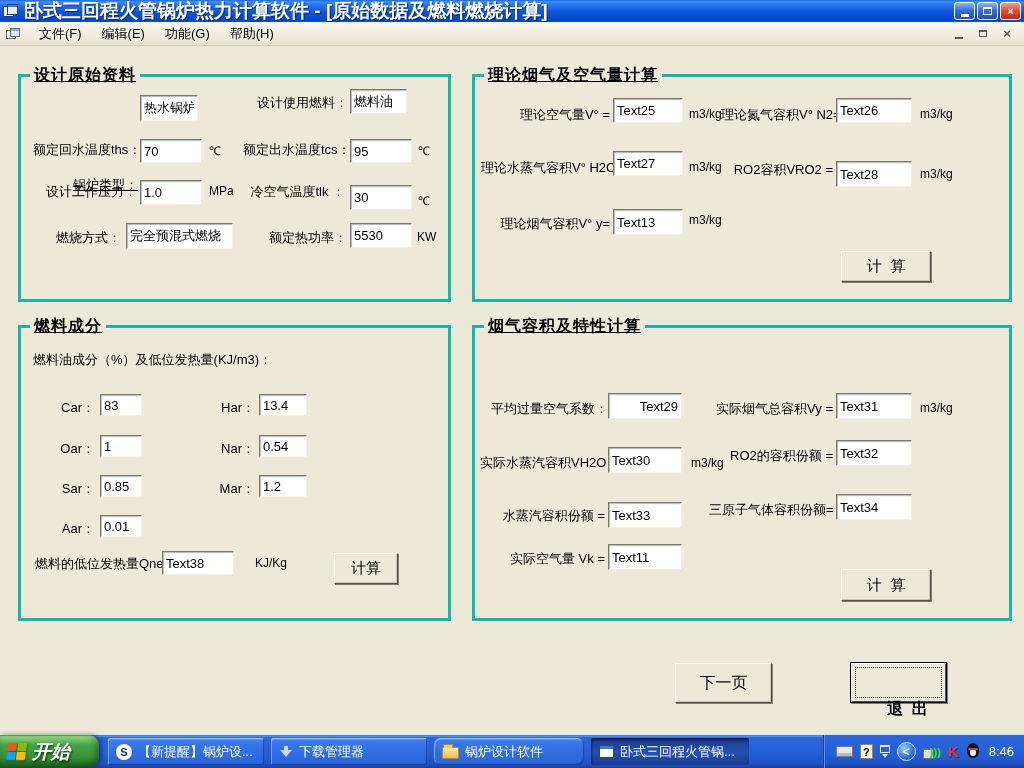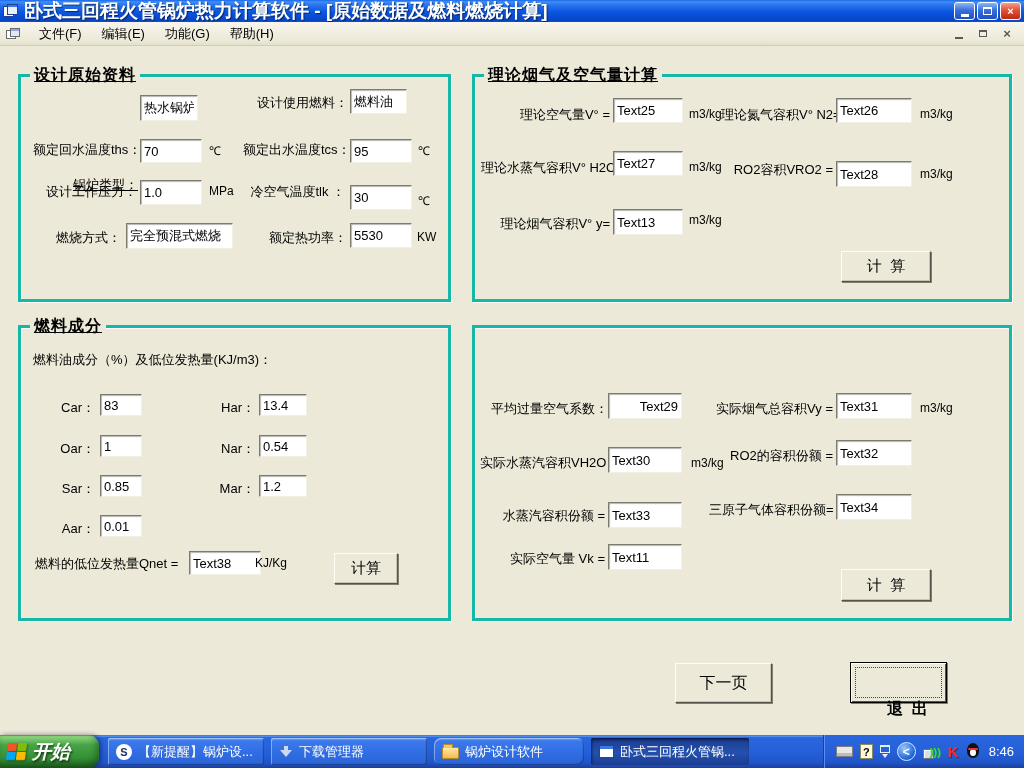--- a/index.html
+++ b/index.html
@@ -244,27 +244,28 @@
 
     <span class="lbl r" style="left:34px; top:152px; width:40px;">Sar：</span>
     <input class="tb" style="left: 79px; top: 147px; width: 42px; height: 22px;" value="0.85">
     <span class="lbl r" style="left:194px; top:152px; width:40px;">Mar：</span>
     <input class="tb" style="left: 238px; top: 147px; width: 48px; height: 22px;" value="1.2">
 
     <span class="lbl r" style="left:34px; top:192px; width:40px;">Aar：</span>
     <input class="tb" style="left: 79px; top: 187px; width: 42px; height: 22px;" value="0.01">
 
     <span class="lbl" style="left:14px; top:227px;">燃料的低位发热量Qnet =</span>
-    <input class="tb" style="left: 168px; top: 223px; width: 72px; height: 24px;" value="Text38">
+    <input class="tb" style="left: 141px; top: 223px; width: 72px; height: 24px;" value="Text38">
     <span class="unit" style="left:234px; top:228px;">KJ/Kg</span>
 
     <button class="btn3d" style="left:313px; top:225px; width:64px; height:31px;">计算</button>
   </div>
 
   <div class="frame" style="left:472px; top:325px; width:540px; height:296px;">
+    <span class="frame-caption">烟气容积及特性计算</span>
 
     <span class="lbl r" style="left:16px; top:72px; width:114px;">平均过量空气系数：</span>
     <input class="tb" style="left: 133px; top: 65px; width: 74px; height: 26px; text-align: right;" value="Text29">
     <span class="lbl r" style="left:234px; top:72px; width:124px;">实际烟气总容积Vy =</span>
     <input class="tb" style="left: 361px; top: 65px; width: 76px; height: 26px;" value="Text31">
     <span class="unit" style="left:445px; top:73px;">m3/kg</span>
 
     <span class="lbl r" style="left:5px; top:126px; width:125px;">实际水蒸汽容积VH2O =</span>
     <input class="tb" style="left: 133px; top: 119px; width: 74px; height: 26px;" value="Text30">
     <span class="unit" style="left:216px; top:128px;">m3/kg</span>

